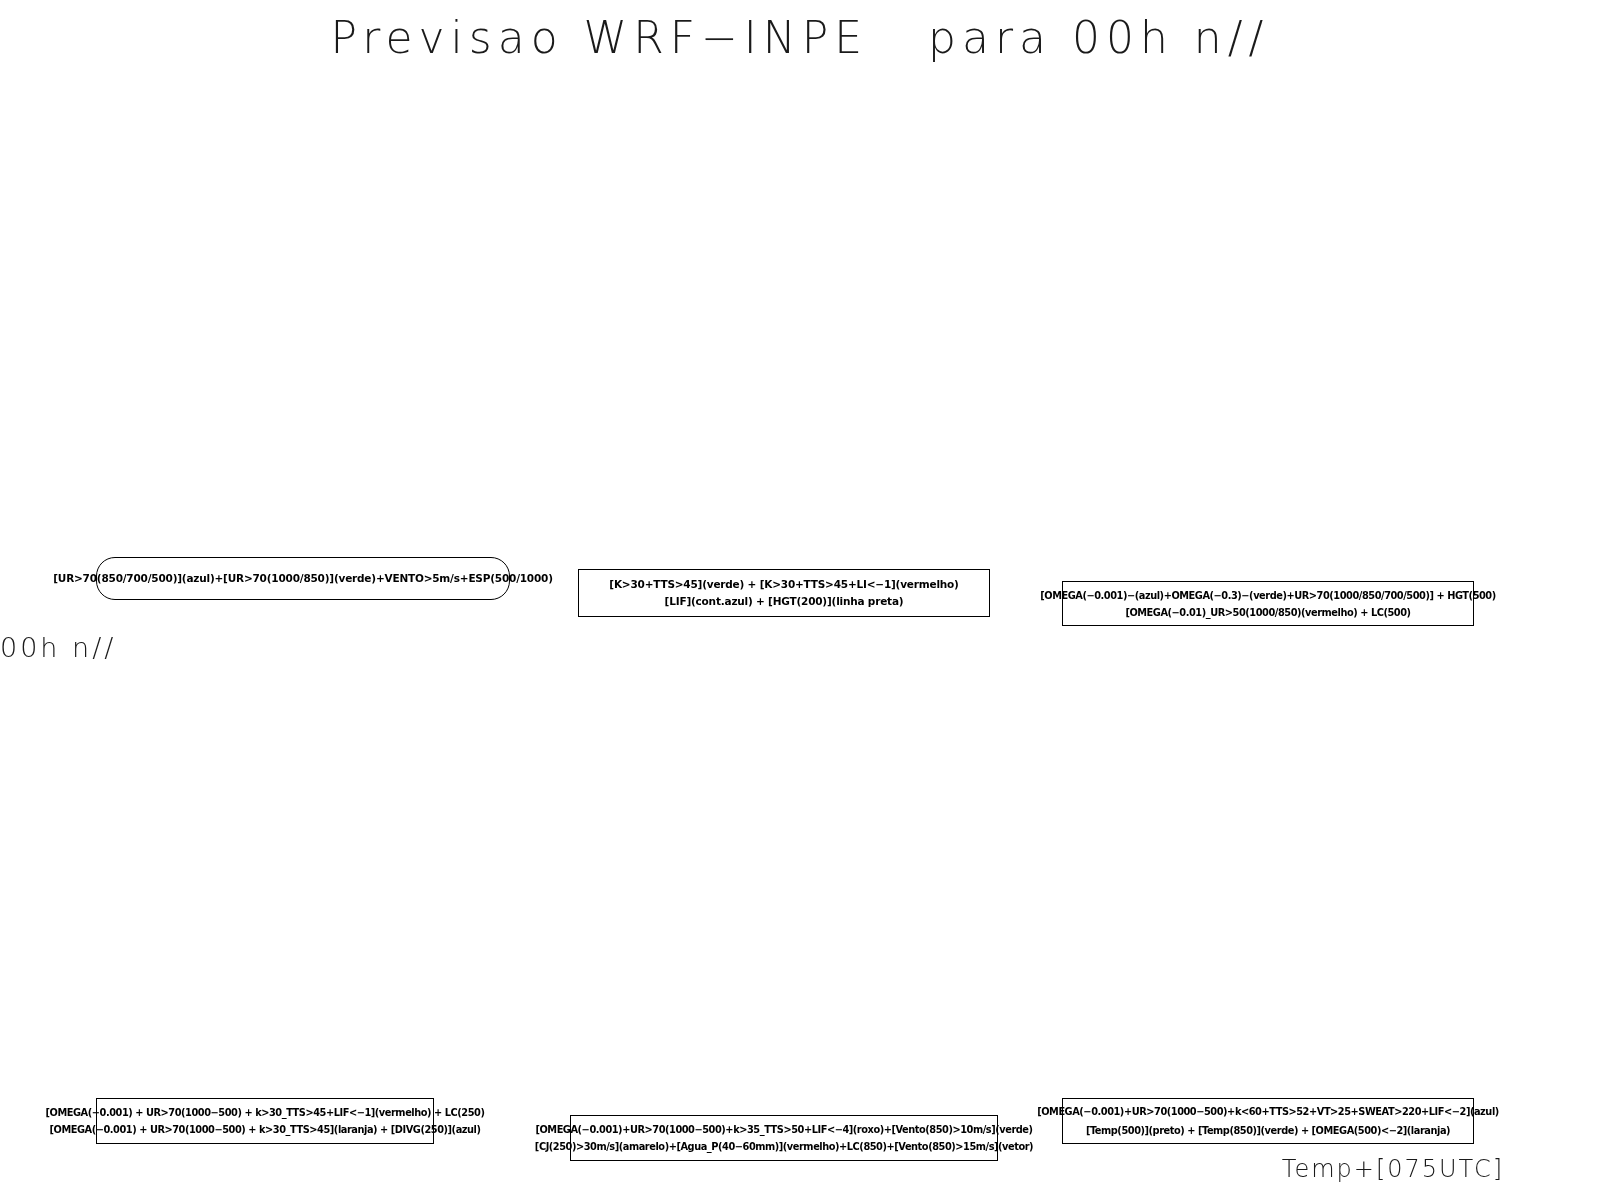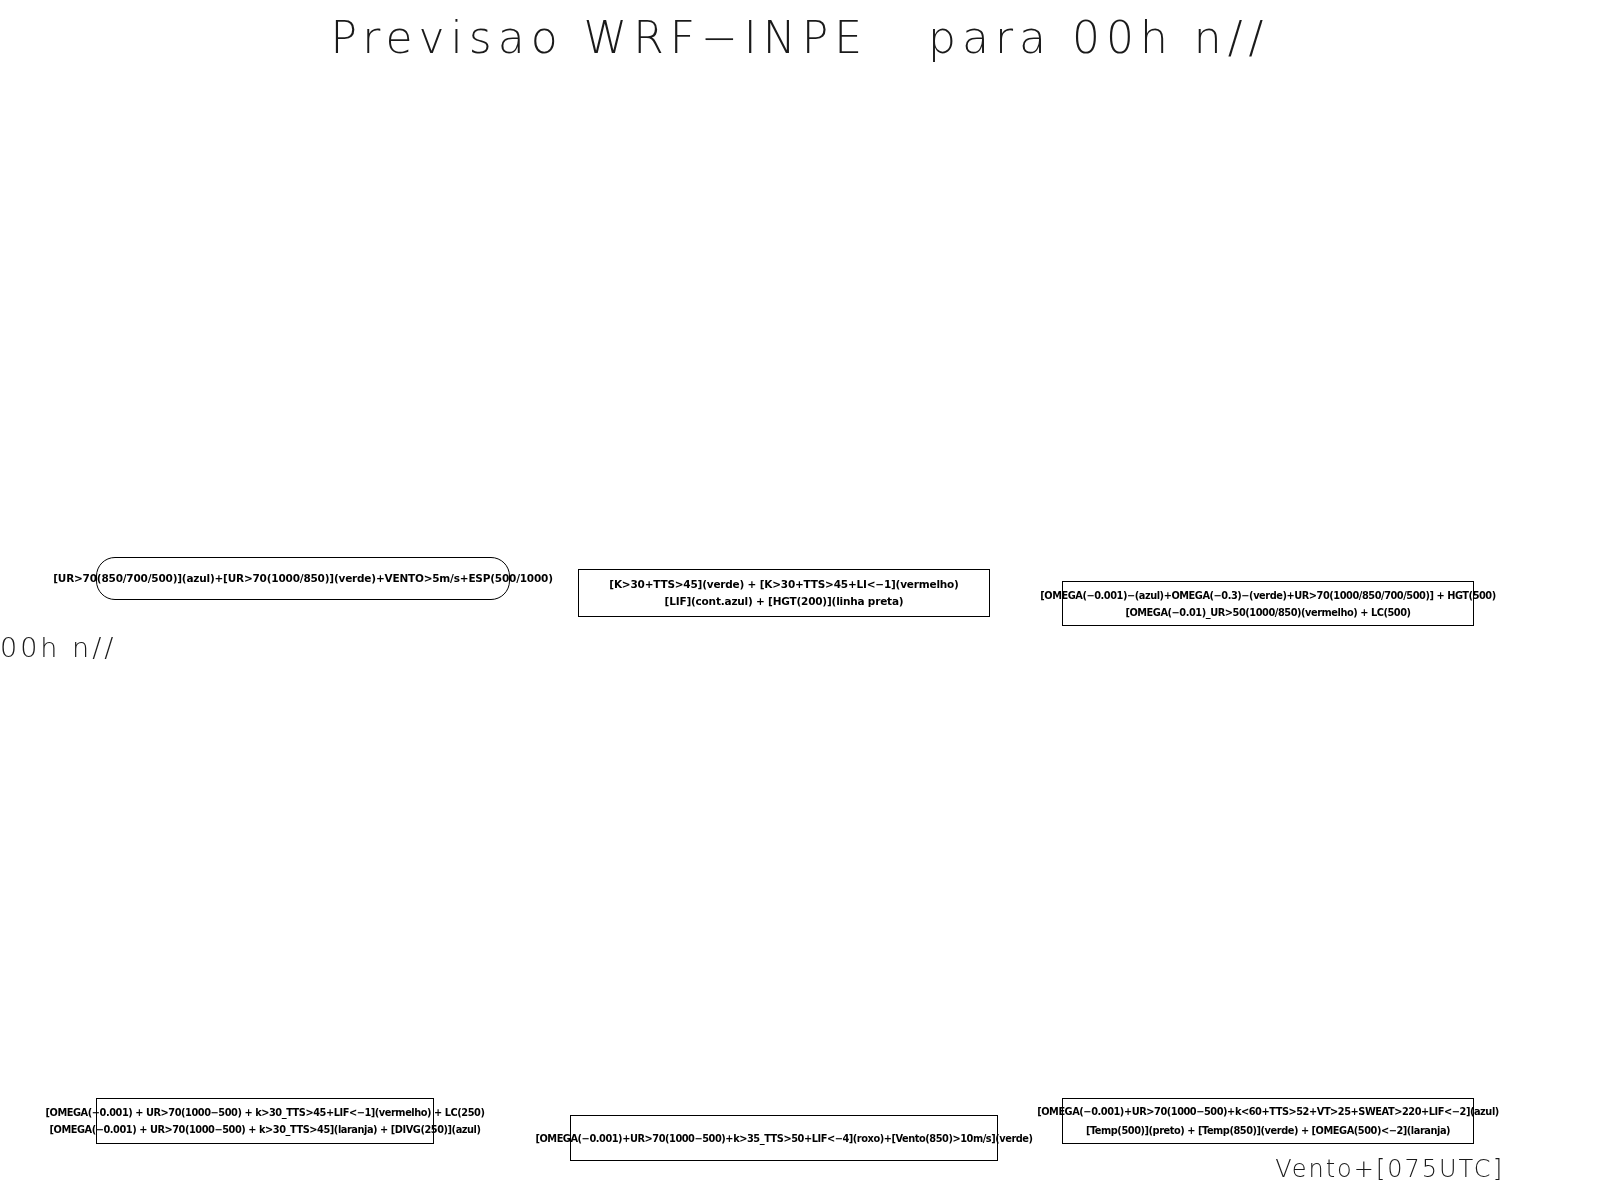--- a/index.html
+++ b/index.html
@@ -114,20 +114,21 @@
 
 <div id="mid-label">00h n//</div>
 
 <div class="legend-box" id="legend-bottom-left">
   <div class="legend-line small">[OMEGA(−0.001)  +  UR&gt;70(1000−500)  +  k&gt;30_TTS&gt;45+LIF&lt;−1](vermelho)  +  LC(250)</div>
   <div class="legend-line small">[OMEGA(−0.001)  +  UR&gt;70(1000−500)  +  k&gt;30_TTS&gt;45](laranja)  +  [DIVG(250)](azul)</div>
 </div>
 
 <div class="legend-box" id="legend-bottom-center">
   <div class="legend-line small">[OMEGA(−0.001)+UR&gt;70(1000−500)+k&gt;35_TTS&gt;50+LIF&lt;−4](roxo)+[Vento(850)&gt;10m/s](verde)</div>
+  <div class="legend-line small">[CJ(250)&gt;30m/s](amarelo)+[Agua_P(40−60mm)](vermelho)+LC(850)+[Vento(850)&gt;15m/s](vetor)</div>
 </div>
 
 <div class="legend-box" id="legend-bottom-right">
   <div class="legend-line small">[OMEGA(−0.001)+UR&gt;70(1000−500)+k&lt;60+TTS&gt;52+VT&gt;25+SWEAT&gt;220+LIF&lt;−2](azul)</div>
   <div class="legend-line small">[Temp(500)](preto)  +  [Temp(850)](verde)  +  [OMEGA(500)&lt;−2](laranja)</div>
 </div>
 
-<div id="footer-label">Vento+[075UTC]</div>
+<div id="footer-label">Temp+[075UTC]</div>
 
 </body></html>

